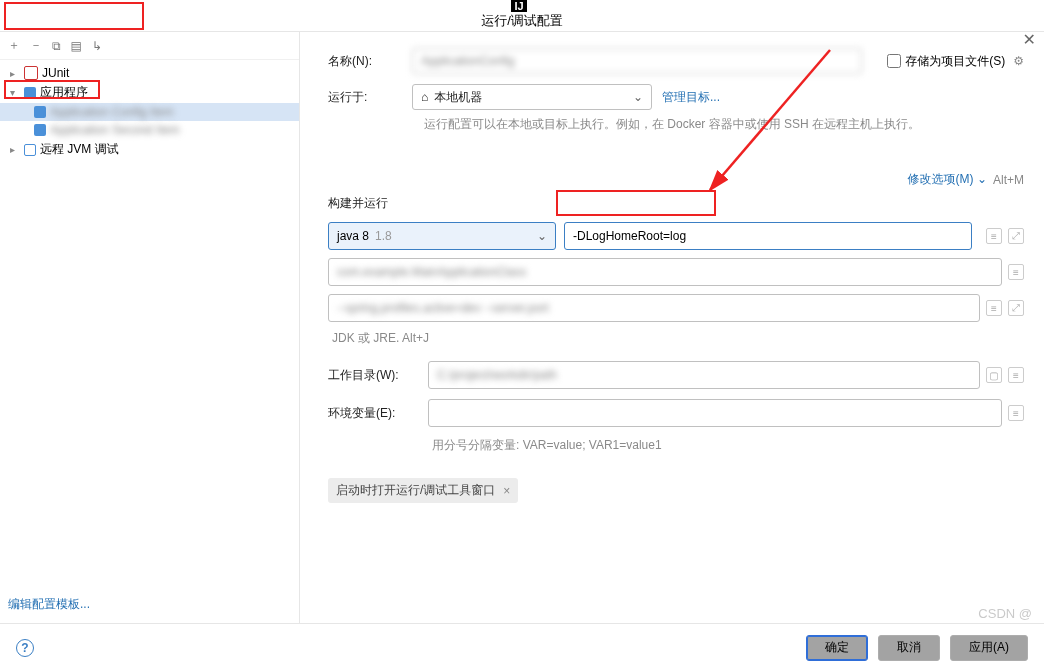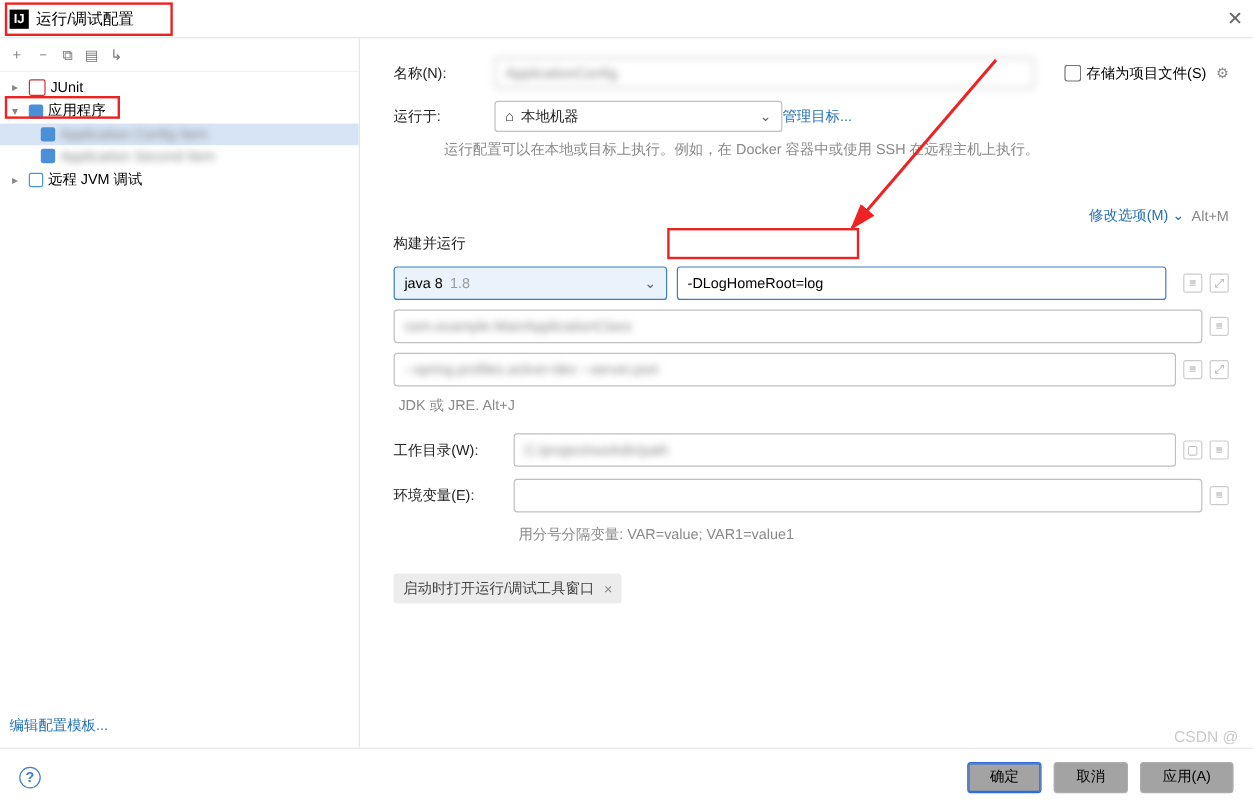--- a/index.html
+++ b/index.html
@@ -1,17 +1,17 @@
 <!DOCTYPE html>
 <html><head>
 <meta charset="utf-8">
 <style>
 * { box-sizing: border-box; margin: 0; padding: 0; font-family: "Microsoft YaHei", "Segoe UI", sans-serif; font-size: 12px; }
 body { width: 1044px; height: 671px; background: #fff; overflow: hidden; position: relative; }
-.titlebar { height: 32px; display: flex; align-items: center; padding: 0 8px; border-bottom: 1px solid #e6e6e6; }
+.titlebar { height: 32px; display: flex; align-items: center; padding: 0 8px; border-bottom: 1px solid #e6e6e6; flex-direction: column; }
 .titlebar .ij { width: 16px; height: 16px; background: #000; color: #fff; display: flex; align-items: center; justify-content: center; font-weight: bold; margin-right: 6px; font-size: 11px; }
 .titlebar .title { font-size: 13px; }
 .titlebar .close { margin-left: auto; font-size: 16px; cursor: pointer; color: #666; }
 .hl-red { position: absolute; border: 2px solid #e22; pointer-events: none; }
 .hl-title { left: 4px; top: 2px; width: 140px; height: 28px; }
 .hl-app { left: 4px; top: 80px; width: 96px; height: 19px; }
 .hl-vm { left: 556px; top: 190px; width: 160px; height: 26px; }
 .arrow { position: absolute; left: 680px; top: 40px; width: 160px; height: 160px; pointer-events: none; }
 
 .body { display: flex; height: calc(100% - 32px - 48px); }
@@ -32,22 +32,22 @@
 .right { flex: 1; padding: 16px 20px 8px 28px; overflow: auto; position: relative; }
 .row { display: flex; align-items: center; margin-bottom: 10px; }
 .label { width: 84px; color: #222; }
 .input { height: 26px; border: 1px solid #c0c0c0; border-radius: 3px; padding: 0 8px; background: #fff; }
 .name-input { width: 450px; }
 .store { margin-left: auto; display: flex; align-items: center; gap: 4px; }
 .store input[type=checkbox] { width: 14px; height: 14px; }
 .gear { color: #888; margin-left: 4px; }
 .runon-select { width: 240px; display: flex; align-items: center; gap: 6px; color: #222; }
 .runon-select .chev { margin-left: auto; color: #666; }
-.link { color: #2470b3; cursor: pointer; }
-.hint { color: #8a8a8a; font-size: 12px; margin-left: 42px; margin-top: -4px; margin-bottom: 14px; }
+.link { color: #2470b3; cursor: pointer; margin-left: 10px; }
+.hint { color: #8a8a8a; font-size: 12px; margin-left: 96px; margin-top: -4px; margin-bottom: 14px; }
 .section { display: flex; align-items: center; margin: 14px 0 10px; }
 .section-title { color: #222; font-size: 12px; margin-top: 48px; }
 .section .actions { margin-left: auto; color: #2470b3; display: flex; align-items: center; gap: 6px; text-align: center; }
 .shortcut { color: #888; }
 
 .build-row { display: flex; gap: 8px; margin-bottom: 8px; }
 .java-select { width: 228px; height: 28px; border: 1px solid #3b7fc4; border-radius: 3px; display: flex; align-items: center; padding: 0 8px; background: #eaf2fb; }
 .java-select .ver { color: #999; margin-left: 6px; }
 .java-select .chev { margin-left: auto; color: #666; }
 .vmopts { flex: 1; height: 28px; display: flex; align-items: center; border: 1px solid #3b7fc4; border-radius: 3px; padding: 0 8px; }

